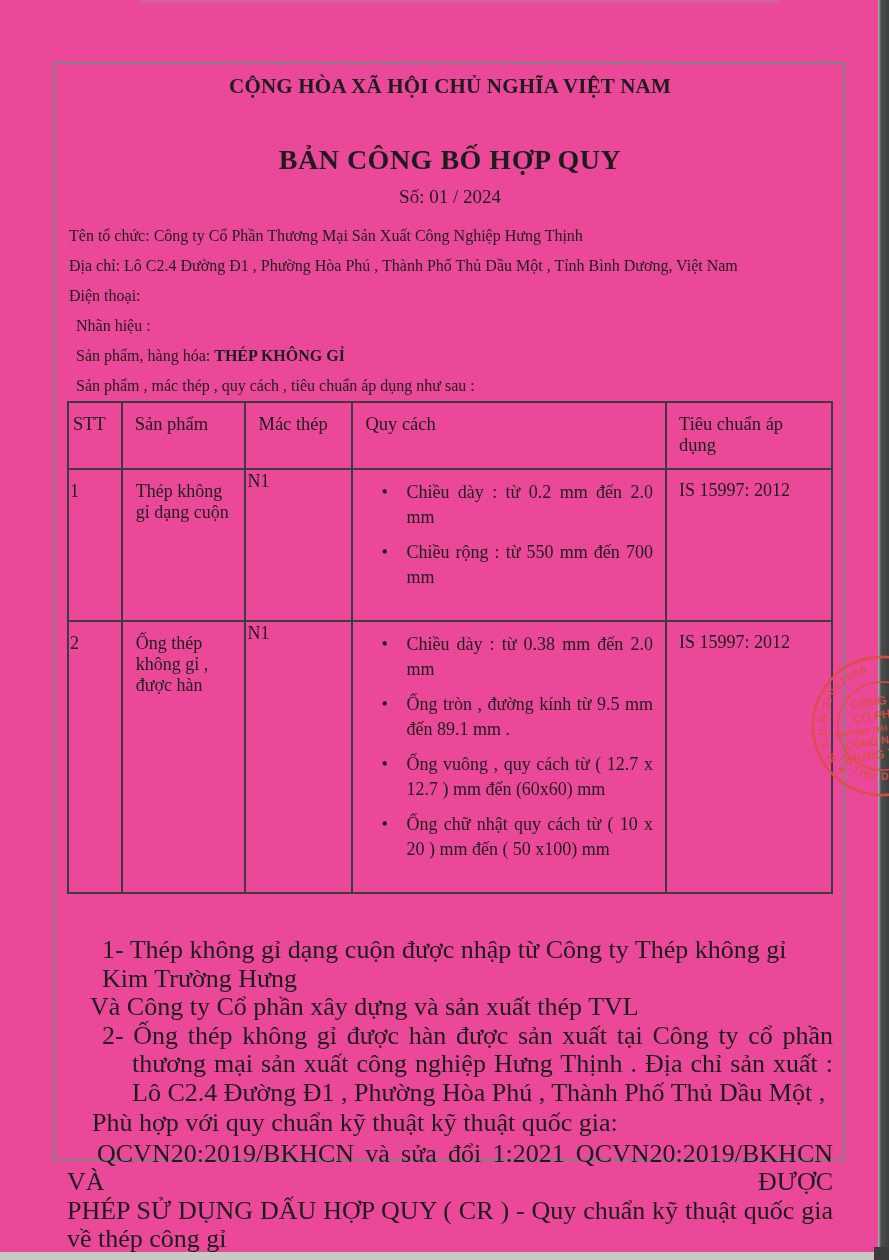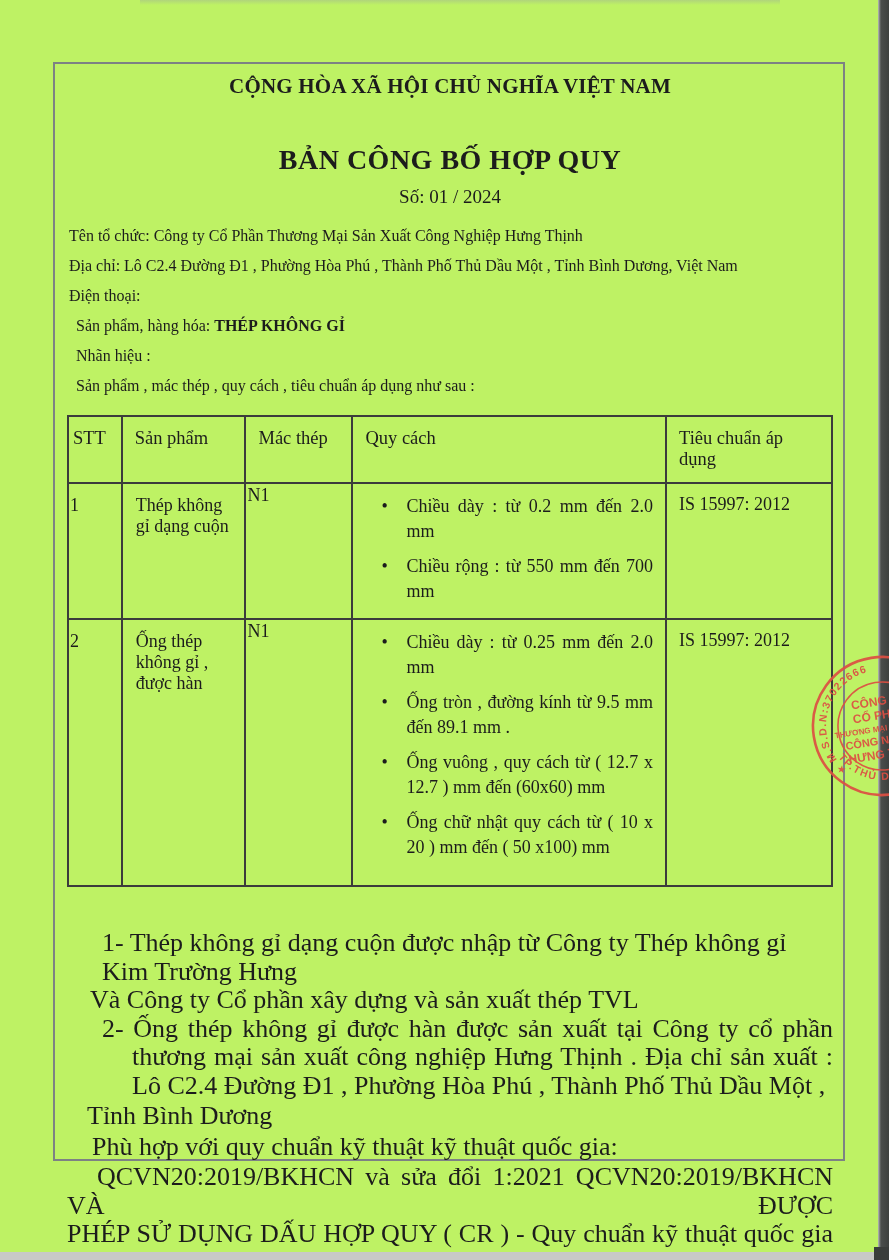--- a/index.html
+++ b/index.html
@@ -1,17 +1,17 @@
 <!DOCTYPE html>
 <html><head>
 <meta charset="utf-8">
 <style>
   html,body{margin:0;padding:0;background:#e8e8e6;}
   .scan{
-    position:relative;width:889px;height:1260px;background:#bef264;
+    position:relative;width:889px;height:1260px;background:#ec4899;
     overflow:hidden;font-family:"Liberation Serif","DejaVu Serif",serif;
     color:#1c1c1c;
   }
   
   .edge-right{position:absolute;top:0;right:0;width:11px;height:100%;
     background:linear-gradient(to right,#b9bcba 0px,#4a4d4b 3px,#3d403e 100%);}
   .edge-bottom{position:absolute;left:0;bottom:0;width:100%;height:8px;background:#c8c9c6;}
   .edge-corner{position:absolute;right:0;bottom:0;width:15px;height:13px;background:#3a3d3b;}
   .top-smudge{position:absolute;top:0;left:140px;width:640px;height:5px;
     background:linear-gradient(to bottom,rgba(150,158,165,.35),rgba(150,158,165,0));}
@@ -30,37 +30,37 @@
     border-bottom:2px solid #2e2e2e;}
   .doc-title{font-size:28px;font-weight:bold;letter-spacing:.5px;margin-top:45px;}
   .doc-number{font-size:19px;margin-top:10px;}
 
   .info{margin-top:13px;font-size:16px;line-height:30px;}
   .info .line{padding-left:2px;}
   .info .indent{padding-left:9px;}
   .bold{font-weight:bold;}
 
   table.spec{
-    width:100%;border-collapse:collapse;margin-top:14px;table-layout:fixed;
+    width:100%;border-collapse:collapse;table-layout:fixed;
     font-size:18px;
   }
   table.spec th,table.spec td{
     border:2px solid #3c3c3c;vertical-align:top;font-weight:normal;text-align:left;
   }
   th.c-stt,td.c-stt{width:6.7%;text-align:center;}
   th.c-sp,td.c-sp{width:15.3%;}
   th.c-mt,td.c-mt{width:12.8%;}
   th.c-qc,td.c-qc{width:43.6%;}
   th.c-tc,td.c-tc{width:21.6%;}
   table.spec th{padding:11px 10px 12px 12px;font-size:18.5px;}
   table.spec th.c-stt{padding-left:4px;padding-right:4px;}
   td.c-stt{padding-top:11px;}
   td.c-sp{padding:11px 10px 8px 13px;text-align:justify;}
   td.c-mt{padding-top:1px;text-align:center;}
-  td.c-qc{padding:10px 12px 4px 28px;border-radius:20px;}
+  td.c-qc{padding:10px 12px 20px 28px;border-radius:20px;}
   td.c-tc{padding:10px 8px 21px 12px;}
   tr.r1 td{height:93px;}
   tr.r2 td{height:234px;}
   .qc-item{display:flex;margin-bottom:11px;line-height:24.5px;}
   .qc-item .marker{flex:0 0 25px;}
   .qc-item .marker::before{content:"•";font-size:18px;}
   .qc-item .qc-text{flex:1;text-align:justify;}
 
   .notes{margin-top:42px;font-size:26px;line-height:28.5px;}
   .n1a{margin-left:35px;}
@@ -84,24 +84,24 @@
 
 
     <div class="center doc-title">BẢN CÔNG BỐ HỢP QUY</div>
 
     <div class="center doc-number">Số: 01 / 2024</div>
 
     <div class="info">
       <div class="line">Tên tổ chức: Công ty Cổ Phần Thương Mại Sản Xuất Công Nghiệp Hưng Thịnh</div>
       <div class="line">Địa chỉ: Lô C2.4 Đường Đ1 , Phường Hòa Phú , Thành Phố Thủ Dầu Một , Tỉnh Bình Dương, Việt Nam</div>
       <div class="line">Điện thoại:</div>
+      <div class="line indent">Nhãn hiệu :</div>
       <div class="line indent">
         <span>Sản phẩm, hàng hóa: </span><span class="bold">THÉP KHÔNG GỈ</span>
       </div>
-      <div class="line indent">Nhãn hiệu :</div>
       <div class="line indent">Sản phẩm , mác thép , quy cách , tiêu chuẩn áp dụng như sau :</div>
     </div>
 
     <table class="spec">
       <thead>
         <tr>
           <th class="c-stt">STT</th>
           <th class="c-sp">Sản phẩm</th>
           <th class="c-mt">Mác thép</th>
           <th class="c-qc">Quy cách</th>
@@ -125,21 +125,21 @@
           </td>
           <td class="c-tc">IS 15997: 2012</td>
         </tr>
         <tr class="r2">
           <td class="c-stt">2</td>
           <td class="c-sp">Ống thép không gỉ , được hàn</td>
           <td class="c-mt">N1</td>
           <td class="c-qc">
             <div class="qc-item">
               <span class="marker"></span>
-              <span class="qc-text">Chiều dày : từ 0.25 mm đến 2.0 mm</span>
+              <span class="qc-text">Chiều dày : từ 0.38 mm đến 2.0 mm</span>
             </div>
             <div class="qc-item">
               <span class="marker"></span>
               <span class="qc-text">Ống tròn , đường kính từ 9.5 mm đến 89.1 mm .</span>
             </div>
             <div class="qc-item">
               <span class="marker"></span>
               <span class="qc-text">Ống vuông , quy cách từ ( 12.7 x 12.7 ) mm đến (60x60) mm</span>
             </div>
             <div class="qc-item">
@@ -149,21 +149,20 @@
           </td>
           <td class="c-tc">IS 15997: 2012</td>
         </tr>
       </tbody>
     </table>
 
     <div class="notes">
       <div class="n1a">1- Thép không gỉ dạng cuộn được nhập từ Công ty Thép không gỉ Kim Trường Hưng</div>
       <div class="n1b">Và Công ty Cổ phần xây dựng và sản xuất thép TVL</div>
       <div class="n2">2- Ống thép không gỉ được hàn được sản xuất tại Công ty cổ phần thương mại sản xuất công nghiệp Hưng Thịnh . Địa chỉ sản xuất : Lô C2.4 Đường Đ1 , Phường Hòa Phú , Thành Phố Thủ Dầu Một ,</div>
-      <div class="province">Tỉnh Bình Dương</div>
       <div class="conf-intro">Phù hợp với quy chuẩn kỹ thuật kỹ thuật quốc gia:</div>
       <div class="conf1">QCVN20:2019/BKHCN và sửa đổi 1:2021 QCVN20:2019/BKHCN VÀ ĐƯỢC</div>
       <div class="conf2">PHÉP SỬ DỤNG DẤU HỢP QUY ( CR ) -  Quy chuẩn kỹ thuật quốc gia về thép công gỉ</div>
     </div>
 
   </div>
 
   <svg class="stamp" width="170" height="170" viewBox="0 0 170 170">
     <g transform="rotate(-9 85 85)" fill="none" stroke="#dd4f43">
       <circle cx="85" cy="85" r="69" stroke-width="2.6"></circle>

